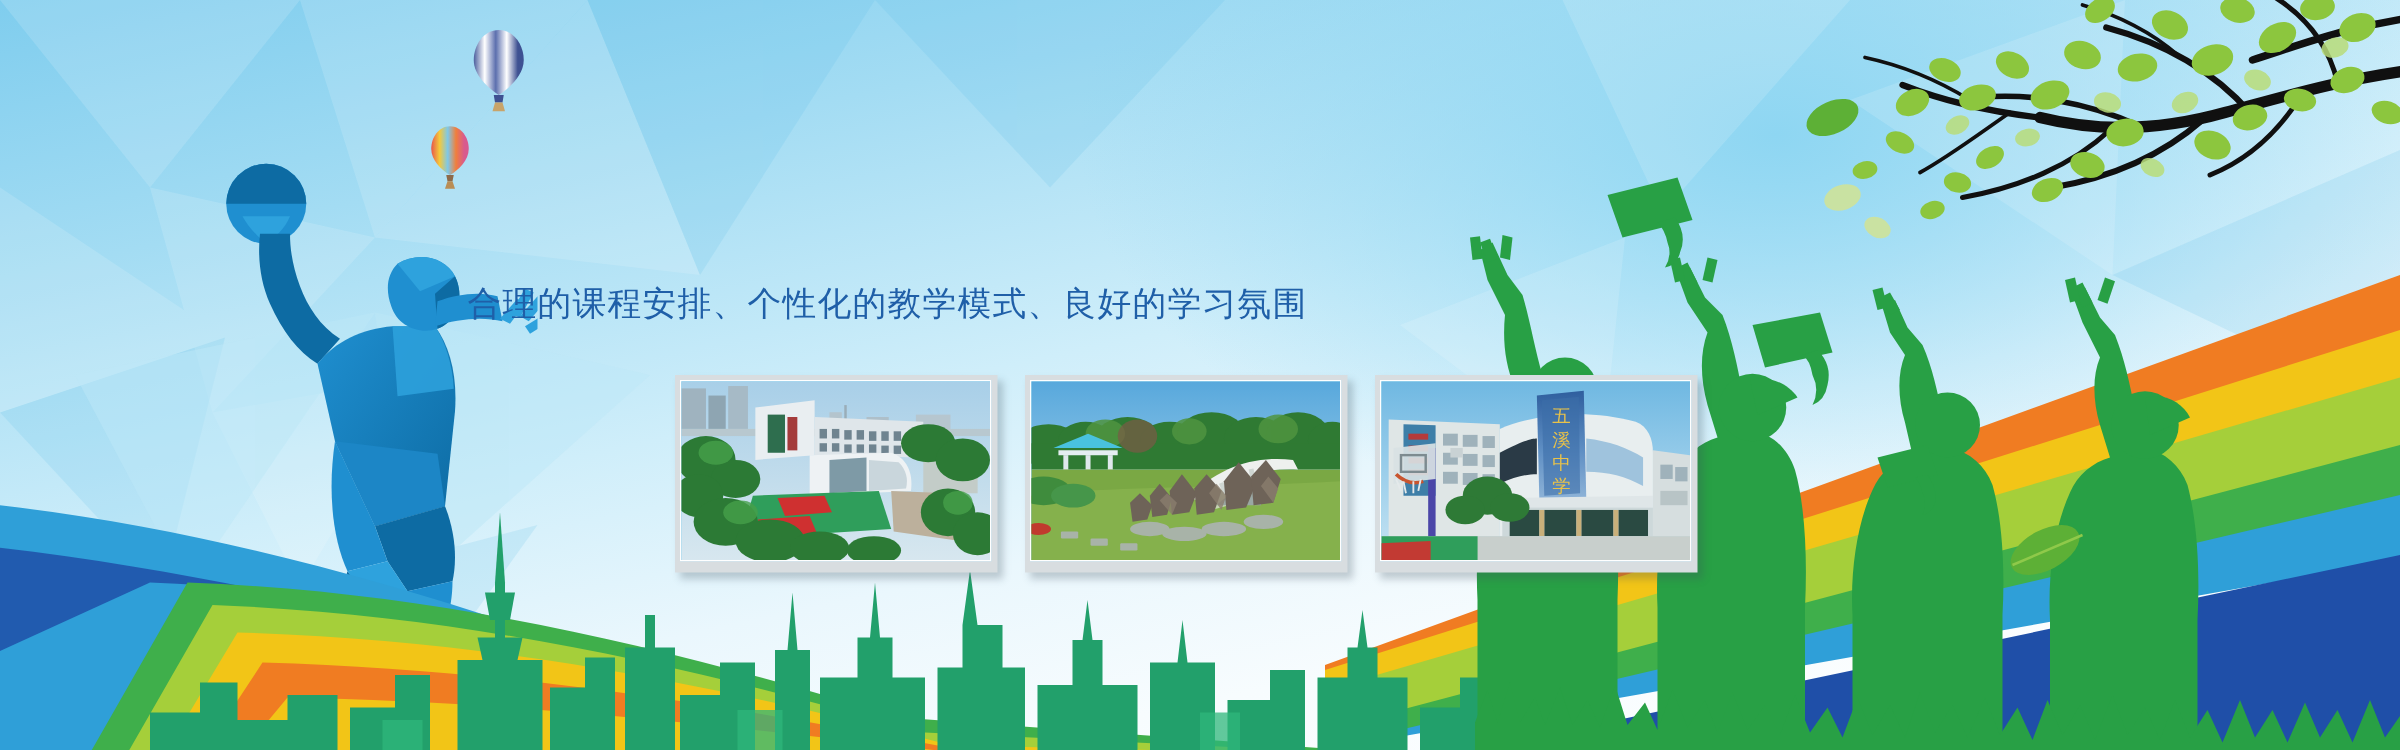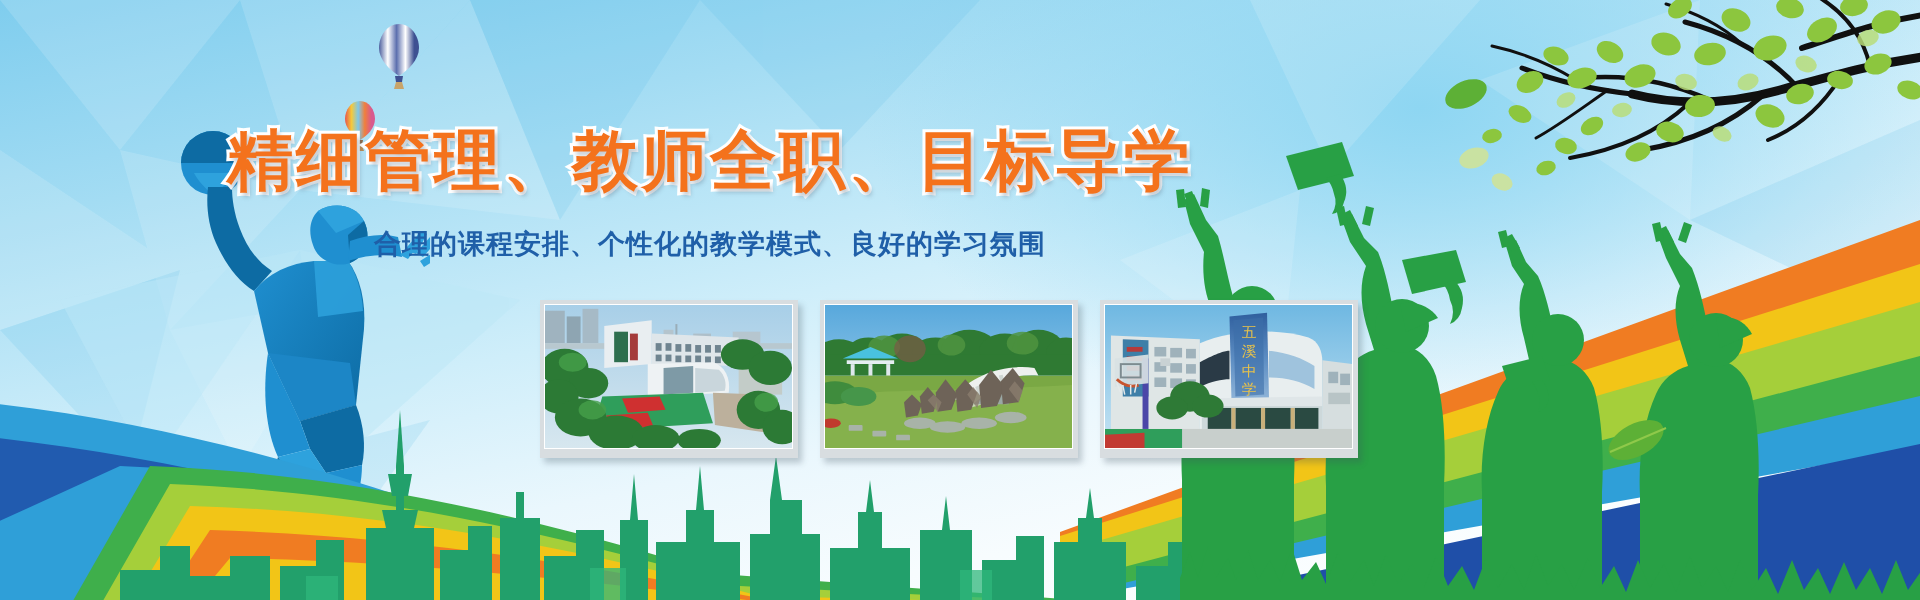--- a/index.html
+++ b/index.html
@@ -64,21 +64,21 @@
     color:#f4721c; line-height:1.18;
     -webkit-text-stroke:6px #ffffff;
     paint-order:stroke fill;
     text-shadow:3px 4px 4px rgba(90,110,130,.35);
     pointer-events:auto;
   }
   .subhead{
     position:absolute; left:0; top:228px; width:1420px;
     text-align:center;
     font-family:"DejaVu Sans","Liberation Sans",sans-serif;
-    font-size:27px; font-weight:bold; letter-spacing:1px;
+    font-size:27px; font-weight:normal; letter-spacing:1px;
     color:#1f5fa8; line-height:1.2;
     pointer-events:auto;
   }
 
   
   .photos{
     position:absolute; left:540px; top:300px;
     display:flex; gap:22px;
   }
   .photo{
@@ -635,17 +635,16 @@
           <rect x="0" y="130" width="250" height="20" fill="#c8cfcc"></rect>
           <path d="M0 130 L78 130 L78 150 L0 150 Z" fill="#2f9e5b"></path>
           <path d="M0 136 L40 134 L40 150 L0 150 Z" fill="#c23a33"></path>
         </svg>
       </div>
     </div>
 
   </div>
 
   <div class="copy">
-    <div class="headline">精细管理、教师全职、目标导学</div>
     <div class="subhead">合理的课程安排、个性化的教学模式、良好的学习氛围</div>
   </div>
 
 </div>
 
 </body></html>

